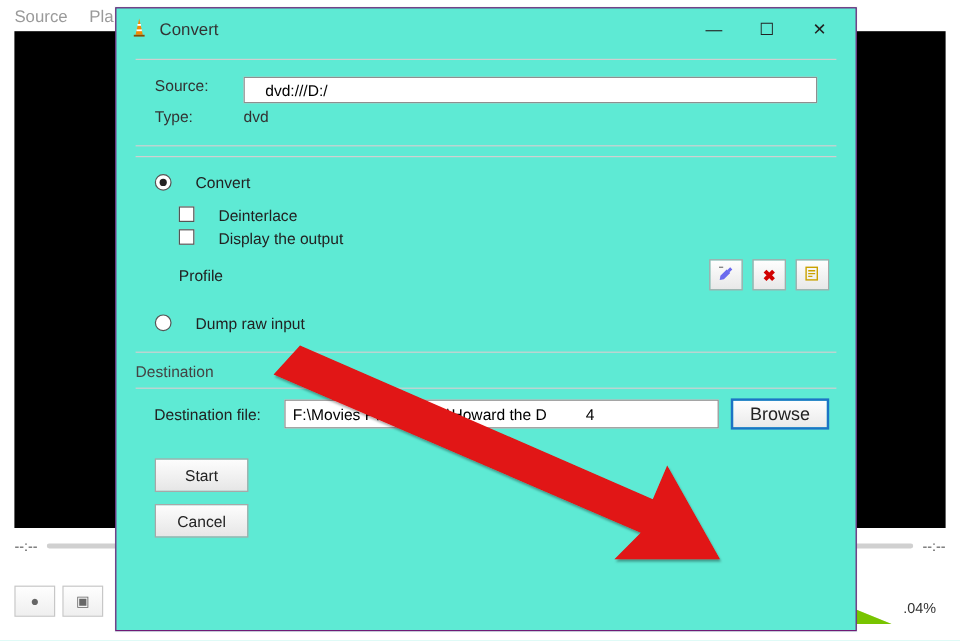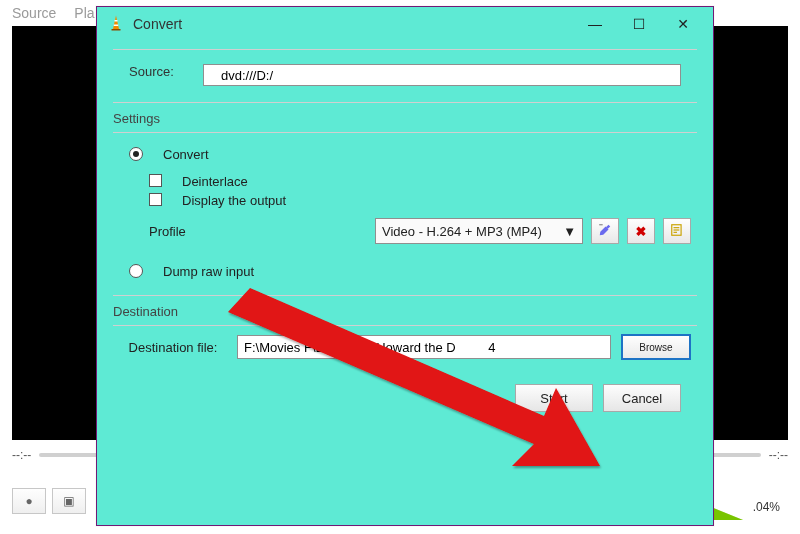--- a/index.html
+++ b/index.html
@@ -48,23 +48,23 @@
 .profile-row { display: flex; align-items: center; gap: 8px; margin: 10px 0 4px 30px; }
 .profile-lbl { width: 60px; }
 .profile-spacer { flex: 1; }
 .profile-select { width: 208px; height: 26px; border: 1px solid #8f8f8f; display: flex; align-items: center; padding: 0 6px; font-size: 13px; background: #fafafa; }
 .profile-select .chev { margin-left: auto; }
 .iconbtn { width: 28px; height: 26px; border: 1px solid #a8a8a8; background: linear-gradient(#fefefe,#e8e8e8); display: flex; align-items: center; justify-content: center; }
 
 .dest-row { display: flex; align-items: center; gap: 10px; }
 .dest-lbl { width: 108px; text-align: center; }
 .dest-inp { flex: 1; height: 24px; border: 1px solid #8f8f8f; padding: 0 6px; font-size: 13px; background: #fff; }
-.browse-btn { width: 70px; height: 26px; border: 2px solid #1d73c5; background: linear-gradient(#fefefe,#eaeaea); font-size: 10px; color: #222; display: flex; align-items: center; justify-content: center; }
-
-.dlg-buttons { display: flex; gap: 10px; justify-content: flex-end; padding: 8px 16px 0 16px; }
+.browse-btn { width: 82px; height: 26px; border: 2px solid #1d73c5; background: linear-gradient(#fefefe,#eaeaea); font-size: 15px; color: #222; display: flex; align-items: center; justify-content: center; }
+
+.dlg-buttons { display: flex; gap: 10px; justify-content: flex-end; padding: 8px 16px 0 16px; flex-direction: column; }
 .dlg-btn { width: 78px; height: 28px; border: 1px solid #a8a8a8; background: linear-gradient(#fdfdfd,#e6e6e6); font-size: 13px; color: #222; display: flex; align-items: center; justify-content: center; }
 
 .arrow-overlay { position: absolute; pointer-events: none; top: 0; left: 0; width: 800px; height: 534px; }
 
 .sep-space { height: 4px; }
 </style>
 </head>
 <body>
 
 <div class="bg-menubar">
@@ -130,46 +130,45 @@
   </div>
 
   <div class="content">
 
     <div class="group">
       <div class="group-box">
         <div class="row">
           <span class="row-label">Source:</span>
           <input class="inp" value="dvd:///D:/" style="">
         </div>
+        <div class="row">
+          <span class="row-label">Type:</span>
+          <span class="static-val">dvd</span>
+        </div>
       </div>
     </div>
 
     <div class="group">
-      <div class="group-label">Settings</div>
       <div class="group-box">
         <div class="row">
           <span class="radio checked"></span>
           <span>Convert</span>
         </div>
         <div class="sep-space"></div>
         <div class="row indent">
           <span class="check"></span>
           <span>Deinterlace</span>
         </div>
         <div class="row indent">
           <span class="check"></span>
           <span>Display the output</span>
         </div>
         <div class="profile-row">
           <span class="profile-lbl">Profile</span>
           <span class="profile-spacer"></span>
-          <div class="profile-select">
-            <span>Video - H.264 + MP3 (MP4)</span>
-            <span class="chev">▼</span>
-          </div>
           <div class="iconbtn">
             <span><svg width="14" height="14" viewBox="0 0 24 24">
                   <path d="M21 6l-3-3-4 4 3 3 4-4zM3 21l6-1 9-9-5-5-9 9-1 6z" fill="#6a6aee"></path>
                   <rect x="2" y="2" width="6" height="2" fill="#888"></rect>
                 </svg></span>
           </div>
           <div class="iconbtn">
             <span style="color:#d10000;font-weight:bold;">✖</span>
           </div>
           <div class="iconbtn">

